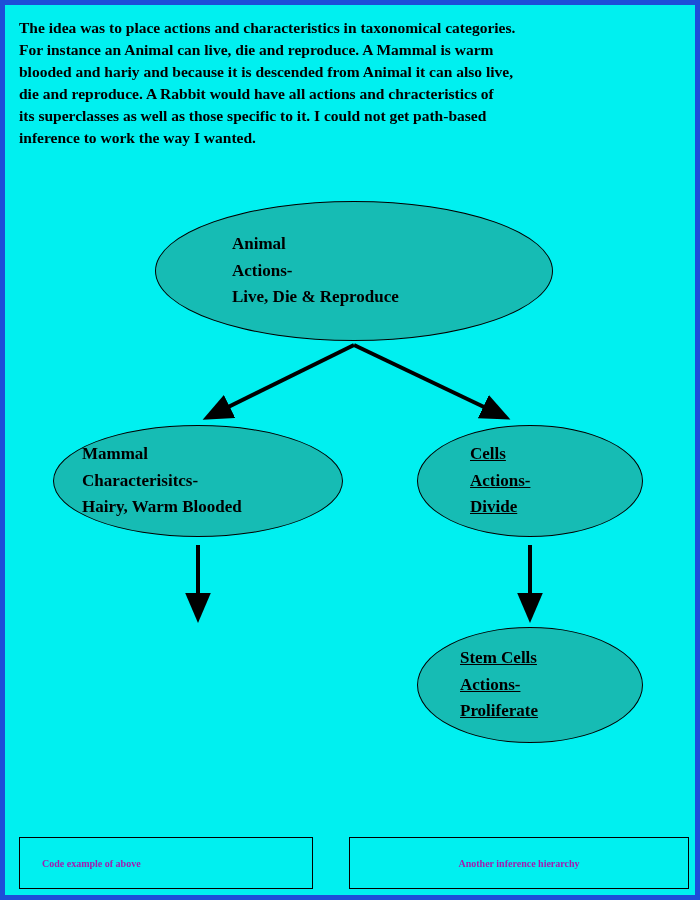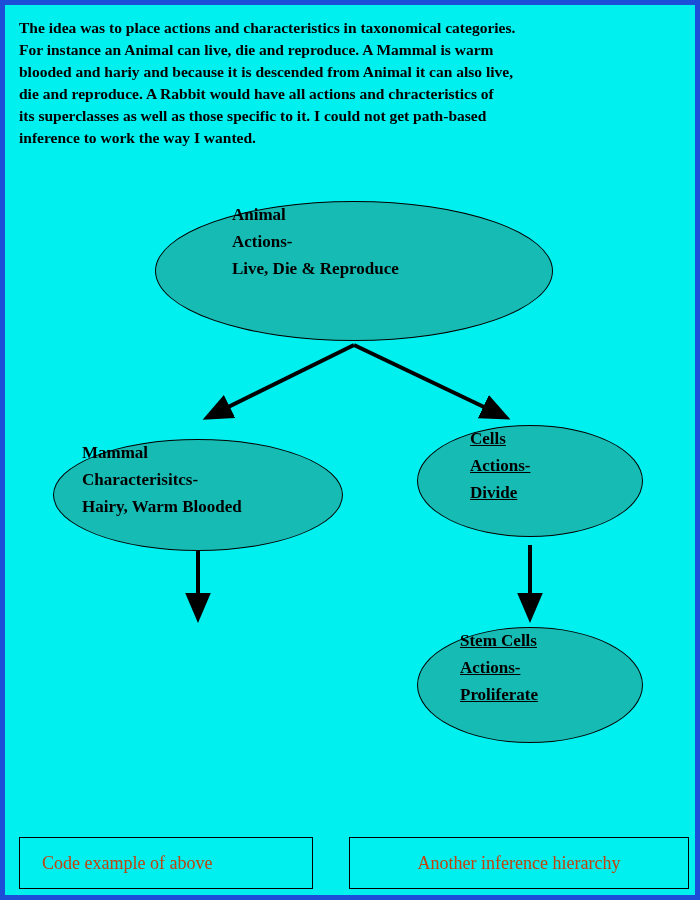--- a/index.html
+++ b/index.html
@@ -39,41 +39,41 @@
     width: 700px;
     height: 900px;
   }
   .node {
     position: absolute;
     background: #16bcb4;
     border: 1px solid #000;
     border-radius: 50% / 50%;
     box-sizing: border-box;
     display: flex;
-    align-items: flex-start;
+    align-items: center;
     justify-content: flex-start;
   }
   .node .label {
     font-size: 17px;
     font-weight: bold;
     line-height: 1.58;
     color: #000;
     white-space: pre-line;
   }
   #node-animal {
     left: 150px;
     top: 196px;
     width: 398px;
     height: 140px;
   }
   #node-animal .label { padding-left: 76px; }
 
   #node-mammal {
     left: 48px;
-    top: 434px;
+    top: 420px;
     width: 290px;
     height: 112px;
   }
   #node-mammal .label { padding-left: 28px; }
 
   #node-cells {
     left: 412px;
     top: 420px;
     width: 226px;
     height: 112px;
@@ -99,23 +99,23 @@
 
   .footer-box {
     position: absolute;
     background: #00f0f0;
     border: 1px solid #000;
     box-sizing: border-box;
     display: flex;
     align-items: center;
   }
   .footer-box .flabel {
-    font-size: 18px;
-    font-weight: normal;
-    color: #c2410c;
+    font-size: 10px;
+    font-weight: bold;
+    color: #a21caf;
   }
   #footer-code {
     left: 14px;
     top: 832px;
     width: 294px;
     height: 52px;
   }
   #footer-code .flabel { padding-left: 22px; }
   #footer-hier {
     left: 344px;

